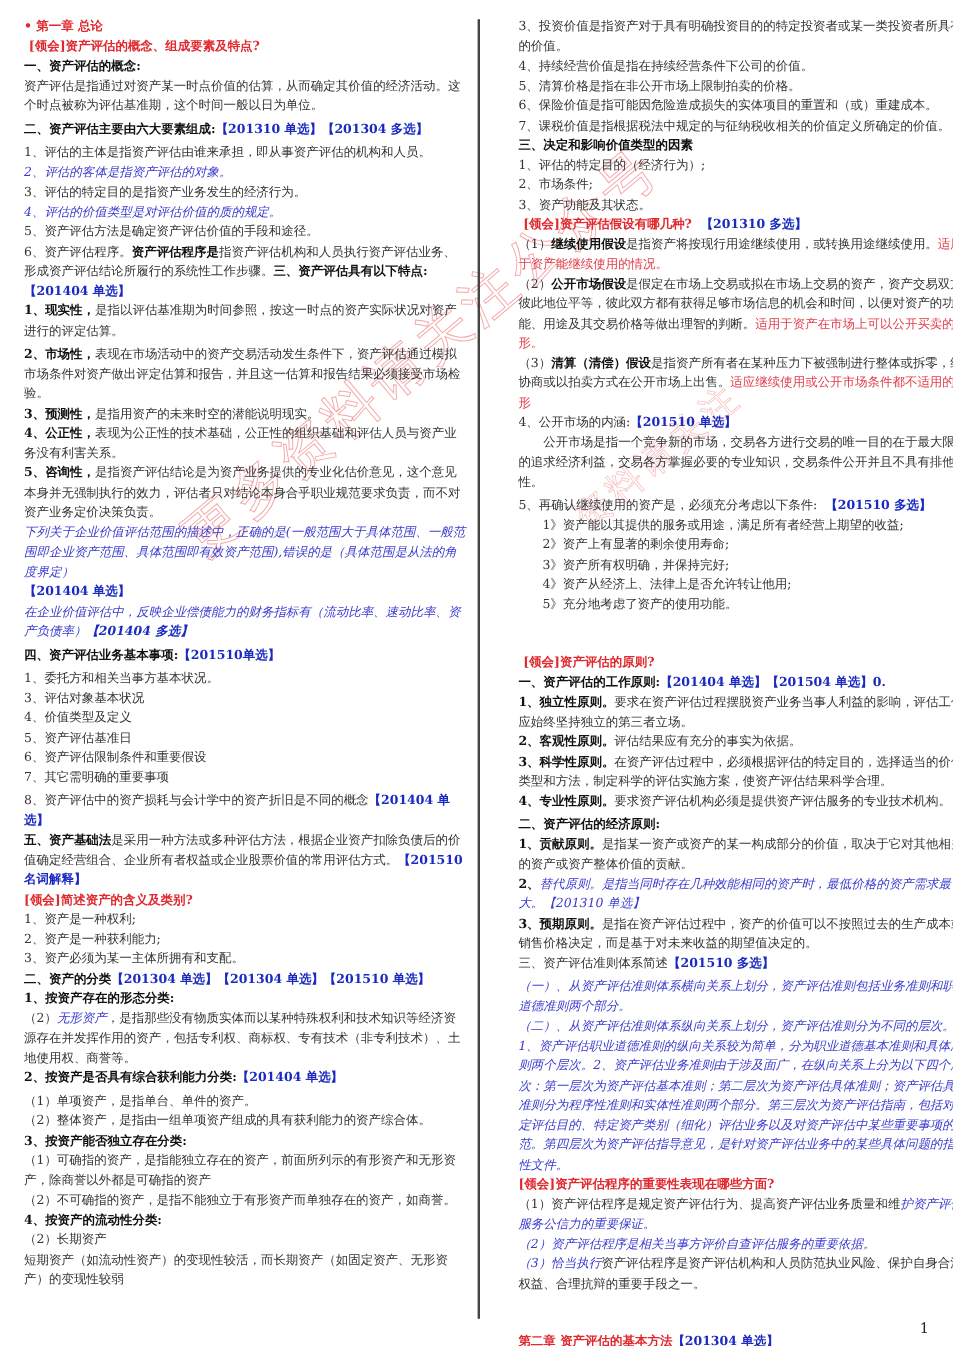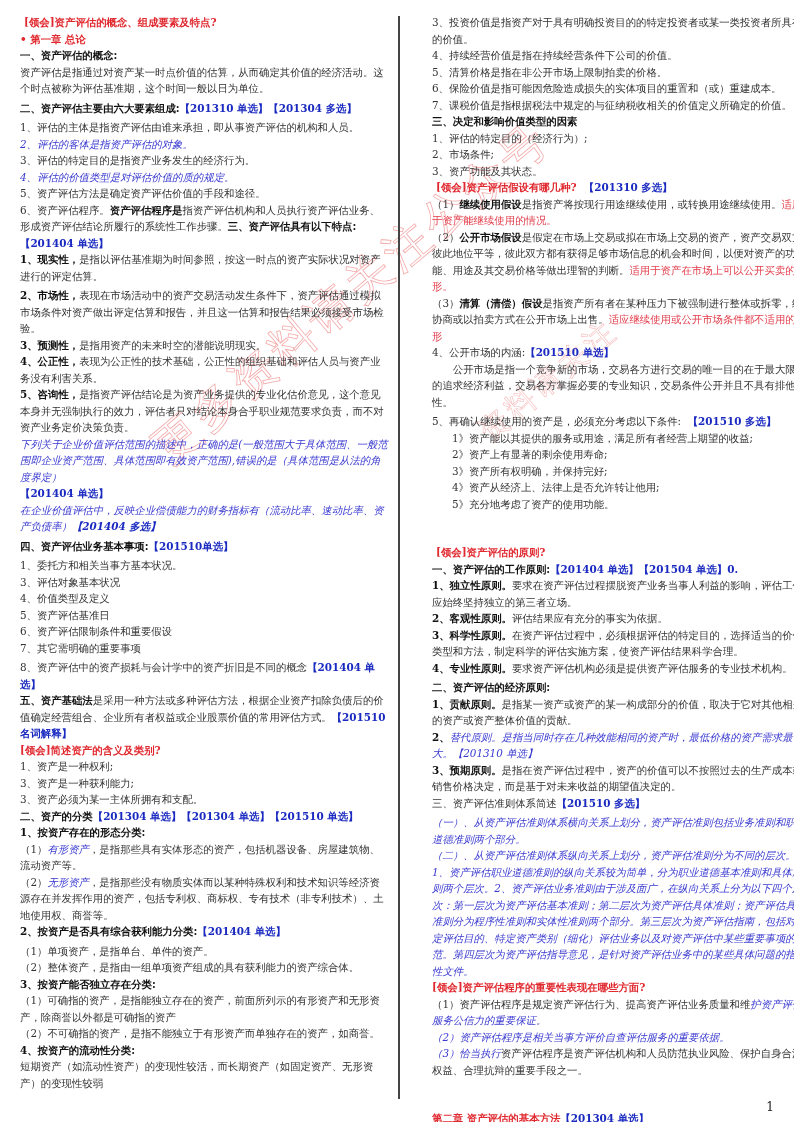--- a/index.html
+++ b/index.html
@@ -34,22 +34,22 @@
 <body>
 
 <div class="page">
 
   <div class="watermark">更多资料请关注公众号</div>
   <div class="watermark2">资料请关注</div>
 
   <div class="divider"></div>
 
   <div class="col col-left">
+    <p class="ln red" style="font-weight:bold">• 第一章  总论</p>
     <p class="ln red" style="font-weight:bold;padding-left:4px">[领会]资产评估的概念、组成要素及特点?</p>
-    <p class="ln red" style="font-weight:bold">• 第一章  总论</p>
     <p class="ln b">一、资产评估的概念:</p>
     <p class="ln">资产评估是指通过对资产某一时点价值的估算，从而确定其价值的经济活动。这个时点被称为评估基准期，这个时间一般以日为单位。</p>
     <p class="ln b gap"><span>二、资产评估主要由六大要素组成:</span><span class="tag">【201310 单选】【201304 多选】</span></p>
     <p class="ln gap">1、评估的主体是指资产评估由谁来承担，即从事资产评估的机构和人员。</p>
     <p class="ln blue">2、评估的客体是指资产评估的对象。</p>
     <p class="ln">3、评估的特定目的是指资产业务发生的经济行为。</p>
     <p class="ln blue">4、评估的价值类型是对评估价值的质的规定。</p>
     <p class="ln">5、资产评估方法是确定资产评估价值的手段和途径。</p>
     <p class="ln"><span>6、资产评估程序。</span><span class="b">资产评估程序是</span><span>指资产评估机构和人员执行资产评估业务、形成资产评估结论所履行的系统性工作步骤。</span><span class="b">三、资产评估具有以下特点:</span><span class="tag">【201404 单选】</span></p>
     <p class="ln"><span class="b">1、现实性，</span><span>是指以评估基准期为时间参照，按这一时点的资产实际状况对资产进行的评定估算。</span></p>
@@ -64,33 +64,33 @@
     <p class="ln gap">1、委托方和相关当事方基本状况。</p>
     <p class="ln">3、评估对象基本状况</p>
     <p class="ln">4、价值类型及定义</p>
     <p class="ln">5、资产评估基准日</p>
     <p class="ln">6、资产评估限制条件和重要假设</p>
     <p class="ln">7、其它需明确的重要事项</p>
     <p class="ln gap"><span>8、资产评估中的资产损耗与会计学中的资产折旧是不同的概念</span><span class="tag">【201404 单选】</span></p>
     <p class="ln"><span class="b">五、资产基础法</span><span>是采用一种方法或多种评估方法，根据企业资产扣除负债后的价值确定经营组合、企业所有者权益或企业股票价值的常用评估方式。</span><span class="tag">【201510 名词解释】</span></p>
     <p class="ln red" style="font-weight:bold">[领会]简述资产的含义及类别?</p>
     <p class="ln">1、资产是一种权利;</p>
-    <p class="ln">3、资产是一种获利能力;</p>
+    <p class="ln">2、资产是一种获利能力;</p>
     <p class="ln">3、资产必须为某一主体所拥有和支配。</p>
     <p class="ln b"><span>二、资产的分类</span><span class="tag">【201304 单选】【201304 单选】【201510 单选】</span></p>
     <p class="ln b">1、按资产存在的形态分类:</p>
-    <p class="ln"><span>（1）</span><span class="blue">有形资产</span><span>，是指那些具有实体形态的资产，包括机器设备、房屋建筑物、流动资产等。</span></p>
     <p class="ln"><span>（2）</span><span class="blue">无形资产</span><span>，是指那些没有物质实体而以某种特殊权利和技术知识等经济资源存在并发挥作用的资产，包括专利权、商标权、专有技术（非专利技术）、土地使用权、商誉等。</span></p>
     <p class="ln b"><span>2、按资产是否具有综合获利能力分类:</span><span class="tag">【201404 单选】</span></p>
     <p class="ln gap">（1）单项资产，是指单台、单件的资产。</p>
     <p class="ln">（2）整体资产，是指由一组单项资产组成的具有获利能力的资产综合体。</p>
     <p class="ln b">3、按资产能否独立存在分类:</p>
     <p class="ln">（1）可确指的资产，是指能独立存在的资产，前面所列示的有形资产和无形资产，除商誉以外都是可确指的资产</p>
     <p class="ln">（2）不可确指的资产，是指不能独立于有形资产而单独存在的资产，如商誉。</p>
     <p class="ln b">4、按资产的流动性分类:</p>
+    <p class="ln">（2）长期资产</p>
     <p class="ln">短期资产（如流动性资产）的变现性较活，而长期资产（如固定资产、无形资产）的变现性较弱</p>
 
   </div>
 
   <div class="col col-right">
     <p class="ln">3、投资价值是指资产对于具有明确投资目的的特定投资者或某一类投资者所具有的价值。</p>
     <p class="ln">4、持续经营价值是指在持续经营条件下公司的价值。</p>
     <p class="ln">5、清算价格是指在非公开市场上限制拍卖的价格。</p>
     <p class="ln">6、保险价值是指可能因危险造成损失的实体项目的重置和（或）重建成本。</p>
     <p class="ln">7、课税价值是指根据税法中规定的与征纳税收相关的价值定义所确定的价值。</p>

